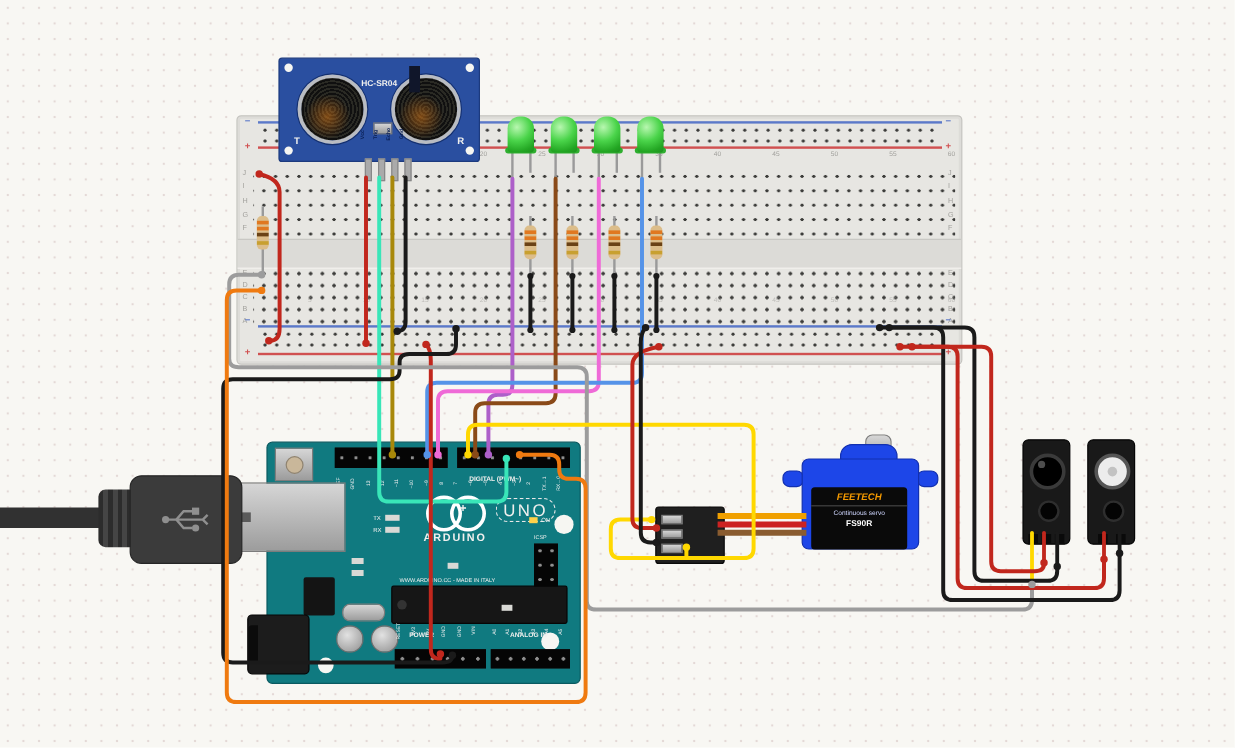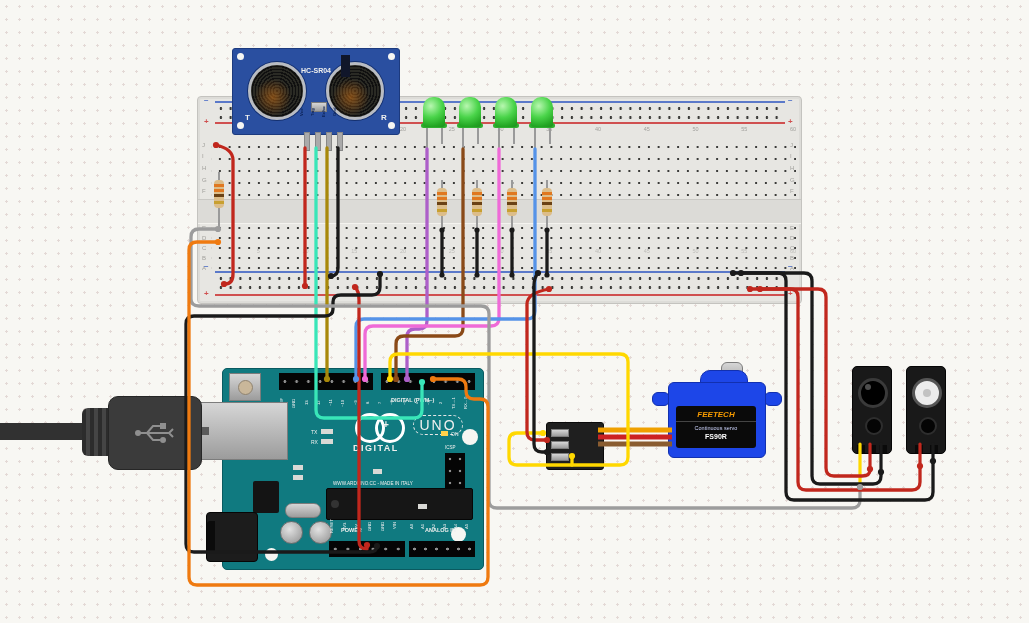--- a/index.html
+++ b/index.html
@@ -273,21 +273,21 @@
         <span>2</span>
         <span>TX→1</span>
         <span>RX←0</span>
       </div>
     <span class="abs wtxt" style="left:168px;top:28px;font-size:5.5px;font-weight:bold;">DIGITAL (PWM~)</span>
 
     <div class="abs" style="left:132px;top:44px;width:24px;height:24px;border:3px solid #fff;border-radius:50%;"></div>
     <div class="abs" style="left:152px;top:44px;width:24px;height:24px;border:3px solid #fff;border-radius:50%;"></div>
     <span class="abs wtxt" style="left:160px;top:50px;font-size:10px;font-weight:bold;">+</span>
     <span class="abs wtxt" style="left:190px;top:46px;width:48px;text-align:center;font-size:14px;letter-spacing:2px;border:1px dashed #e8e8e8;border-radius:12px;padding:1px 0;">UNO</span>
-    <span class="abs wtxt" style="left:130px;top:74px;font-size:9px;font-weight:bold;letter-spacing:1.5px;">DIGITAL</span>
+    <span class="abs wtxt" style="left:130px;top:74px;font-size:9px;font-weight:bold;letter-spacing:1.5px;">ARDUINO</span>
 
     <span class="abs wtxt" style="left:88px;top:60px;font-size:5px;">TX</span>
     <span class="abs wtxt" style="left:88px;top:70px;font-size:5px;">RX</span>
     <div class="abs pad" style="left:98px;top:60px;width:12px;height:5px;"></div>
     <div class="abs pad" style="left:98px;top:70px;width:12px;height:5px;"></div>
     <span class="abs wtxt" style="left:228px;top:62px;font-size:5px;">ON</span>
     <div class="abs pad" style="left:218px;top:62px;width:7px;height:5px;background:#ffd24a;"></div>
 
     <span class="abs wtxt" style="left:222px;top:76px;font-size:4.5px;">ICSP</span>
     <div class="abs hdr" style="left:222px;top:84px;width:20px;height:36px;background-size:10px 12px;"></div>
@@ -355,21 +355,21 @@
     <div class="abs silver" style="left:4px;top:18px;width:16px;height:6px;"></div>
     <div class="abs silver" style="left:4px;top:30px;width:16px;height:6px;"></div>
   </div>
 
   <div class="abs" style="left:650px;top:358px;width:132px;height:102px;">
     <div class="abs silver" style="left:71px;top:4px;width:20px;height:22px;border-radius:6px 6px 0 0;"></div>
     <div class="abs servo" style="left:50px;top:12px;width:46px;height:18px;border-radius:10px 10px 0 0;"></div>
     <div class="abs servo" style="left:2px;top:34px;width:16px;height:12px;"></div>
     <div class="abs servo" style="left:114px;top:34px;width:16px;height:12px;"></div>
     <div class="abs servo" style="left:18px;top:24px;width:96px;height:74px;"></div>
-    <div class="abs servolabel" style="left:26px;top:48px;width:80px;height:42px;">
+    <div class="abs servolabel" style="left:26px;top:48px;width:80px;height:52px;">
       <div style="font-size:8px;font-weight:bold;font-style:italic;color:#f59a00;margin-top:4px;border-bottom:1px solid #444;padding-bottom:2px;">FEETECH</div>
       <div style="font-size:5.5px;color:#cfd6ff;margin-top:3px;">Continuous servo</div>
       <div style="font-size:7px;font-weight:bold;color:#ffffff;margin-top:2px;">FS90R</div>
     </div>
   </div>
 
   <div class="abs ir" style="left:852px;top:366px;width:38px;height:86px;">
     <div class="abs lens" style="left:5px;top:11px;width:24px;height:24px;background:#000;border:3px solid #3a3a3a;">
       <div class="abs" style="left:4px;top:3px;width:6px;height:6px;border-radius:50%;background:#4d4d4d;"></div>
     </div>

